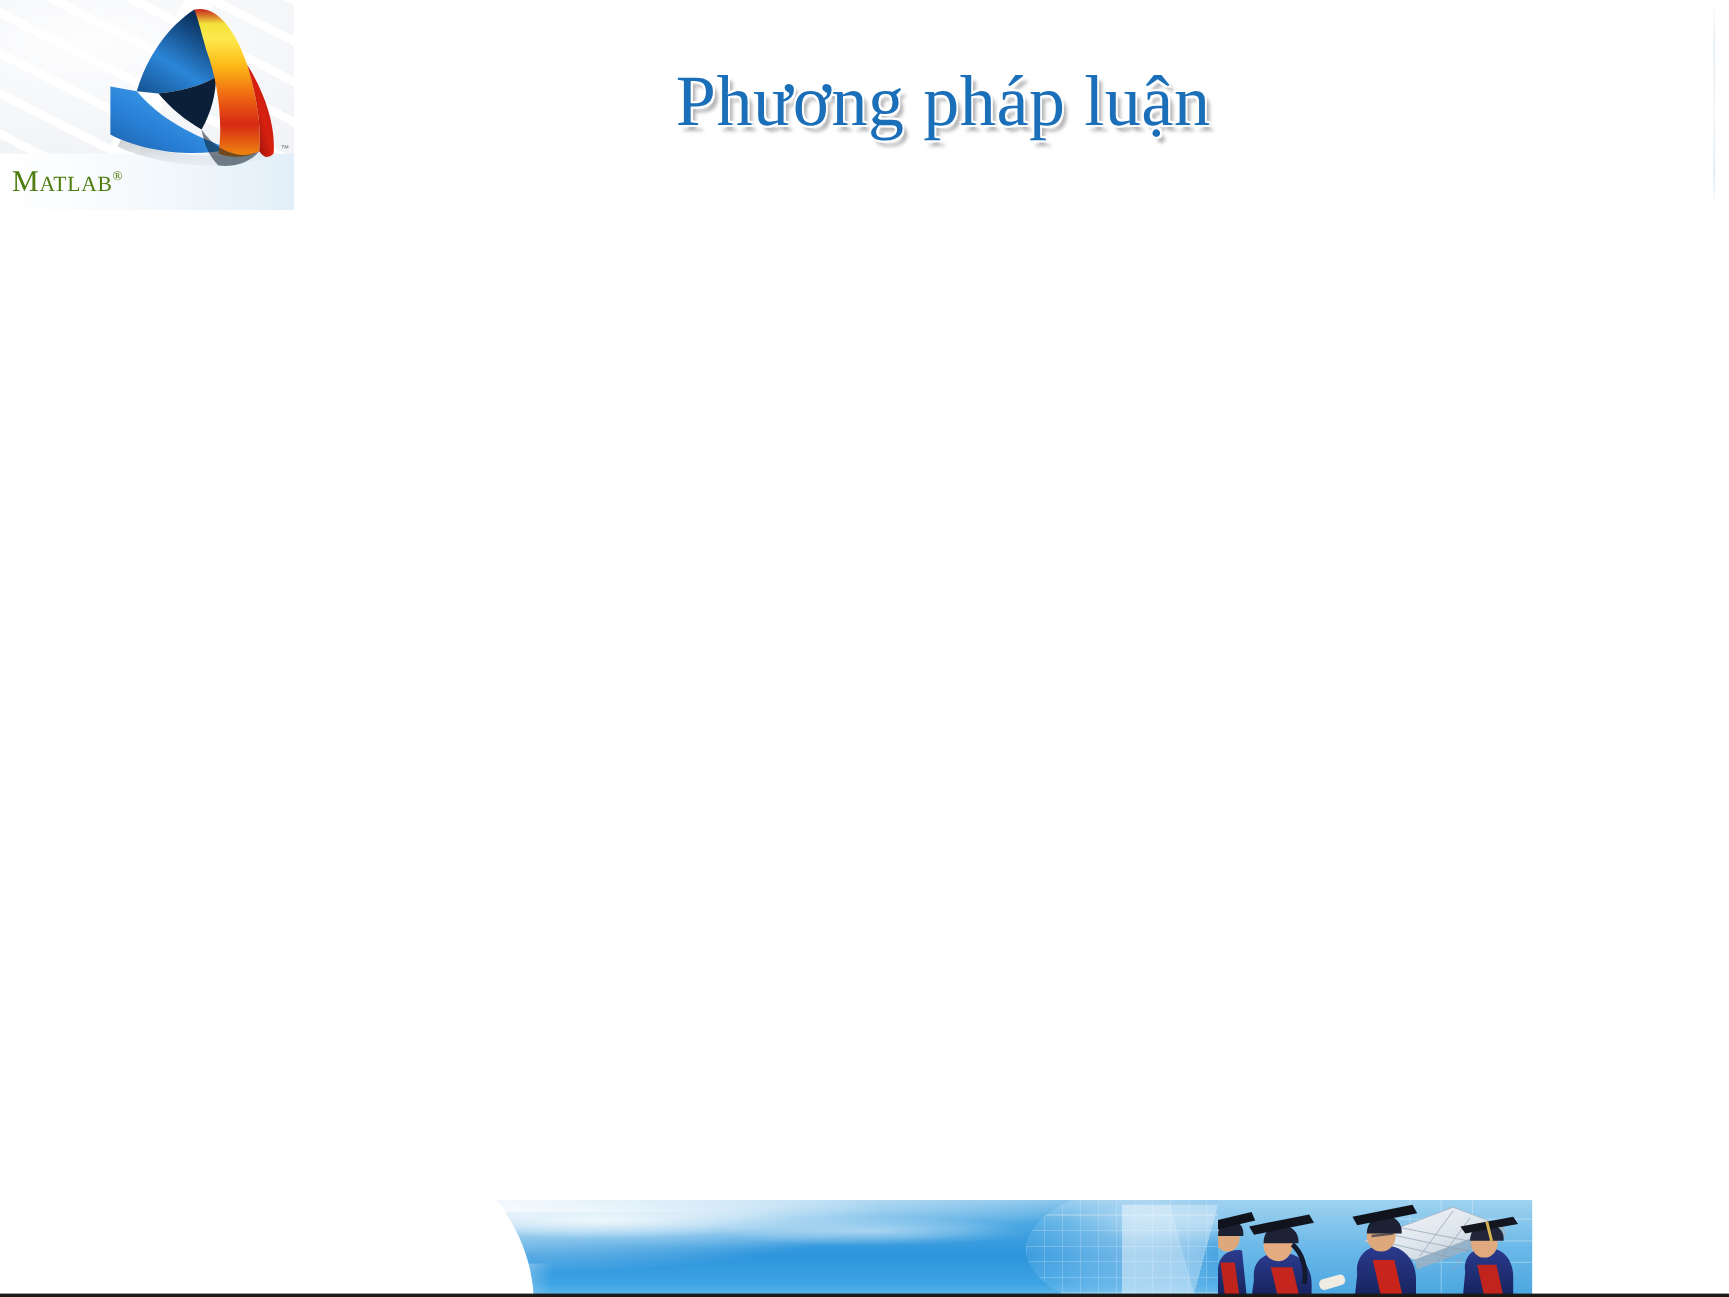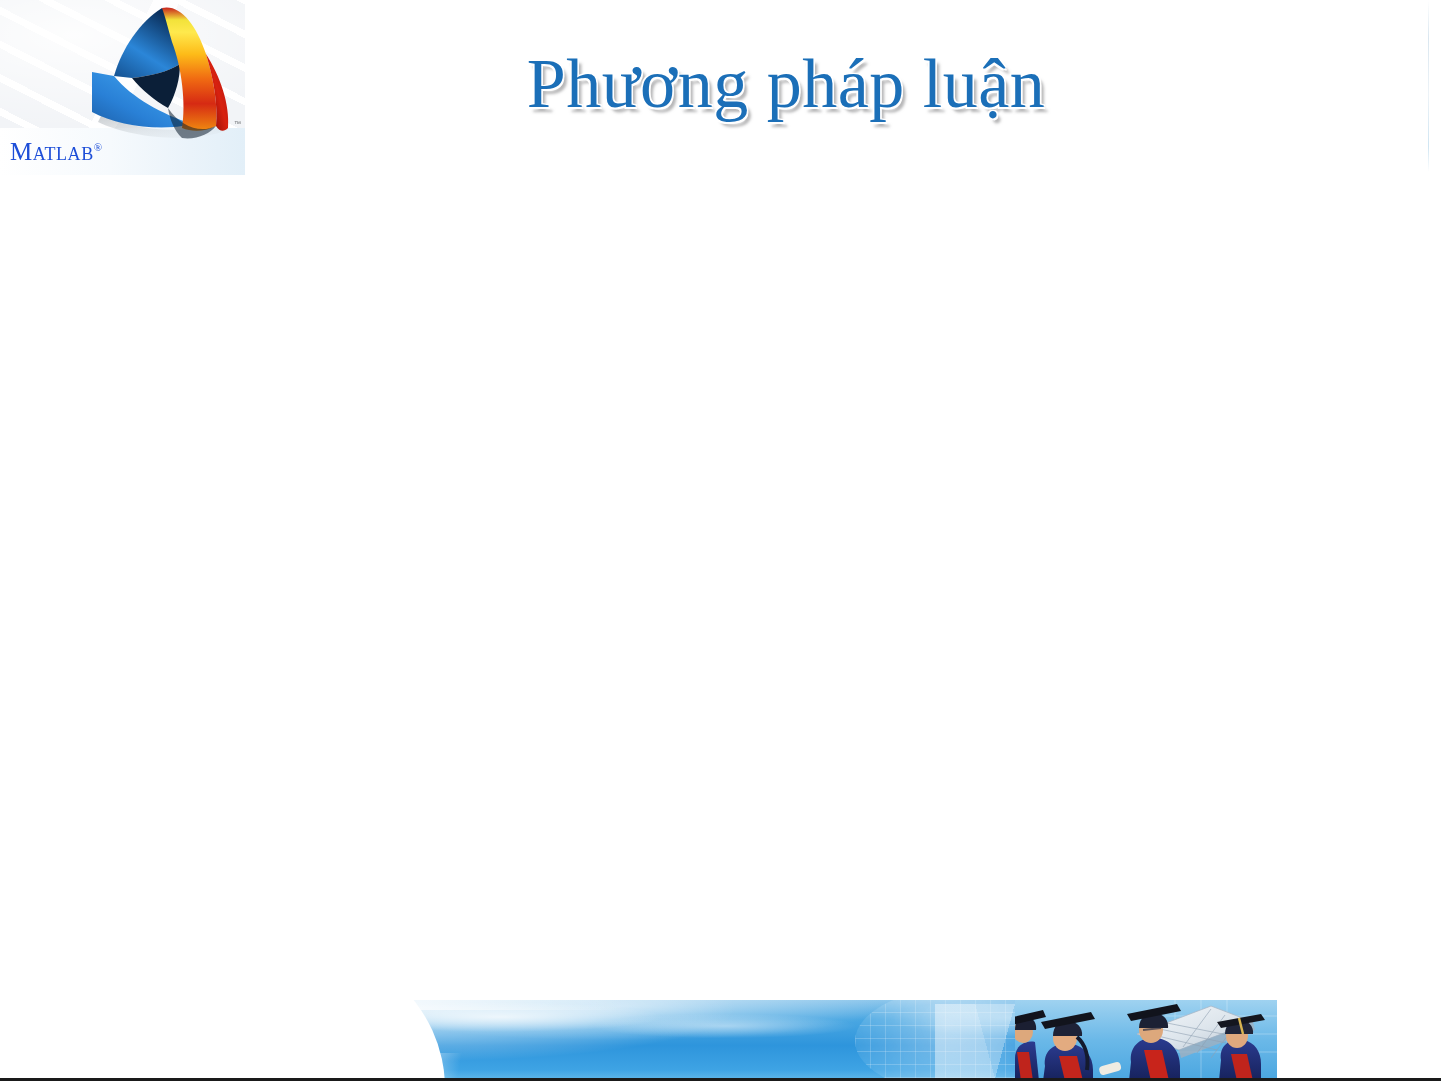--- a/index.html
+++ b/index.html
@@ -92,21 +92,21 @@
     width: 160px;
     height: 148px;
   }
   #matlab-wordmark {
     position: absolute;
     left: 10px;
     top: 138px;
     font-family: "Liberation Serif", "DejaVu Serif", serif;
     font-size: 25px;
     letter-spacing: 0.6px;
-    color: #1d4ed8;
+    color: #4d7c0f;
     font-variant: small-caps;
     white-space: nowrap;
   }
   #matlab-wordmark .reg {
     font-size: 11px;
     vertical-align: super;
   }
 
   
   #slide-title {
@@ -115,21 +115,21 @@
     top: 18px;
     width: 980px;
     height: 132px;
     display: flex;
     align-items: center;
     justify-content: center;
     z-index: 15;
   }
   #slide-title .title-text {
     font-family: "Liberation Serif", "DejaVu Serif", serif;
-    font-size: 70px;
+    font-size: 60px;
     font-weight: 400;
     line-height: 1.05;
     color: #1b6fb8;
     white-space: nowrap;
     letter-spacing: 0.5px;
     text-shadow:
       -1.5px -1.5px 0 #ffffff,
        1.5px -1.5px 0 #ffffff,
       -1.5px  1.5px 0 #ffffff,
        1.5px  1.5px 0 #ffffff,

